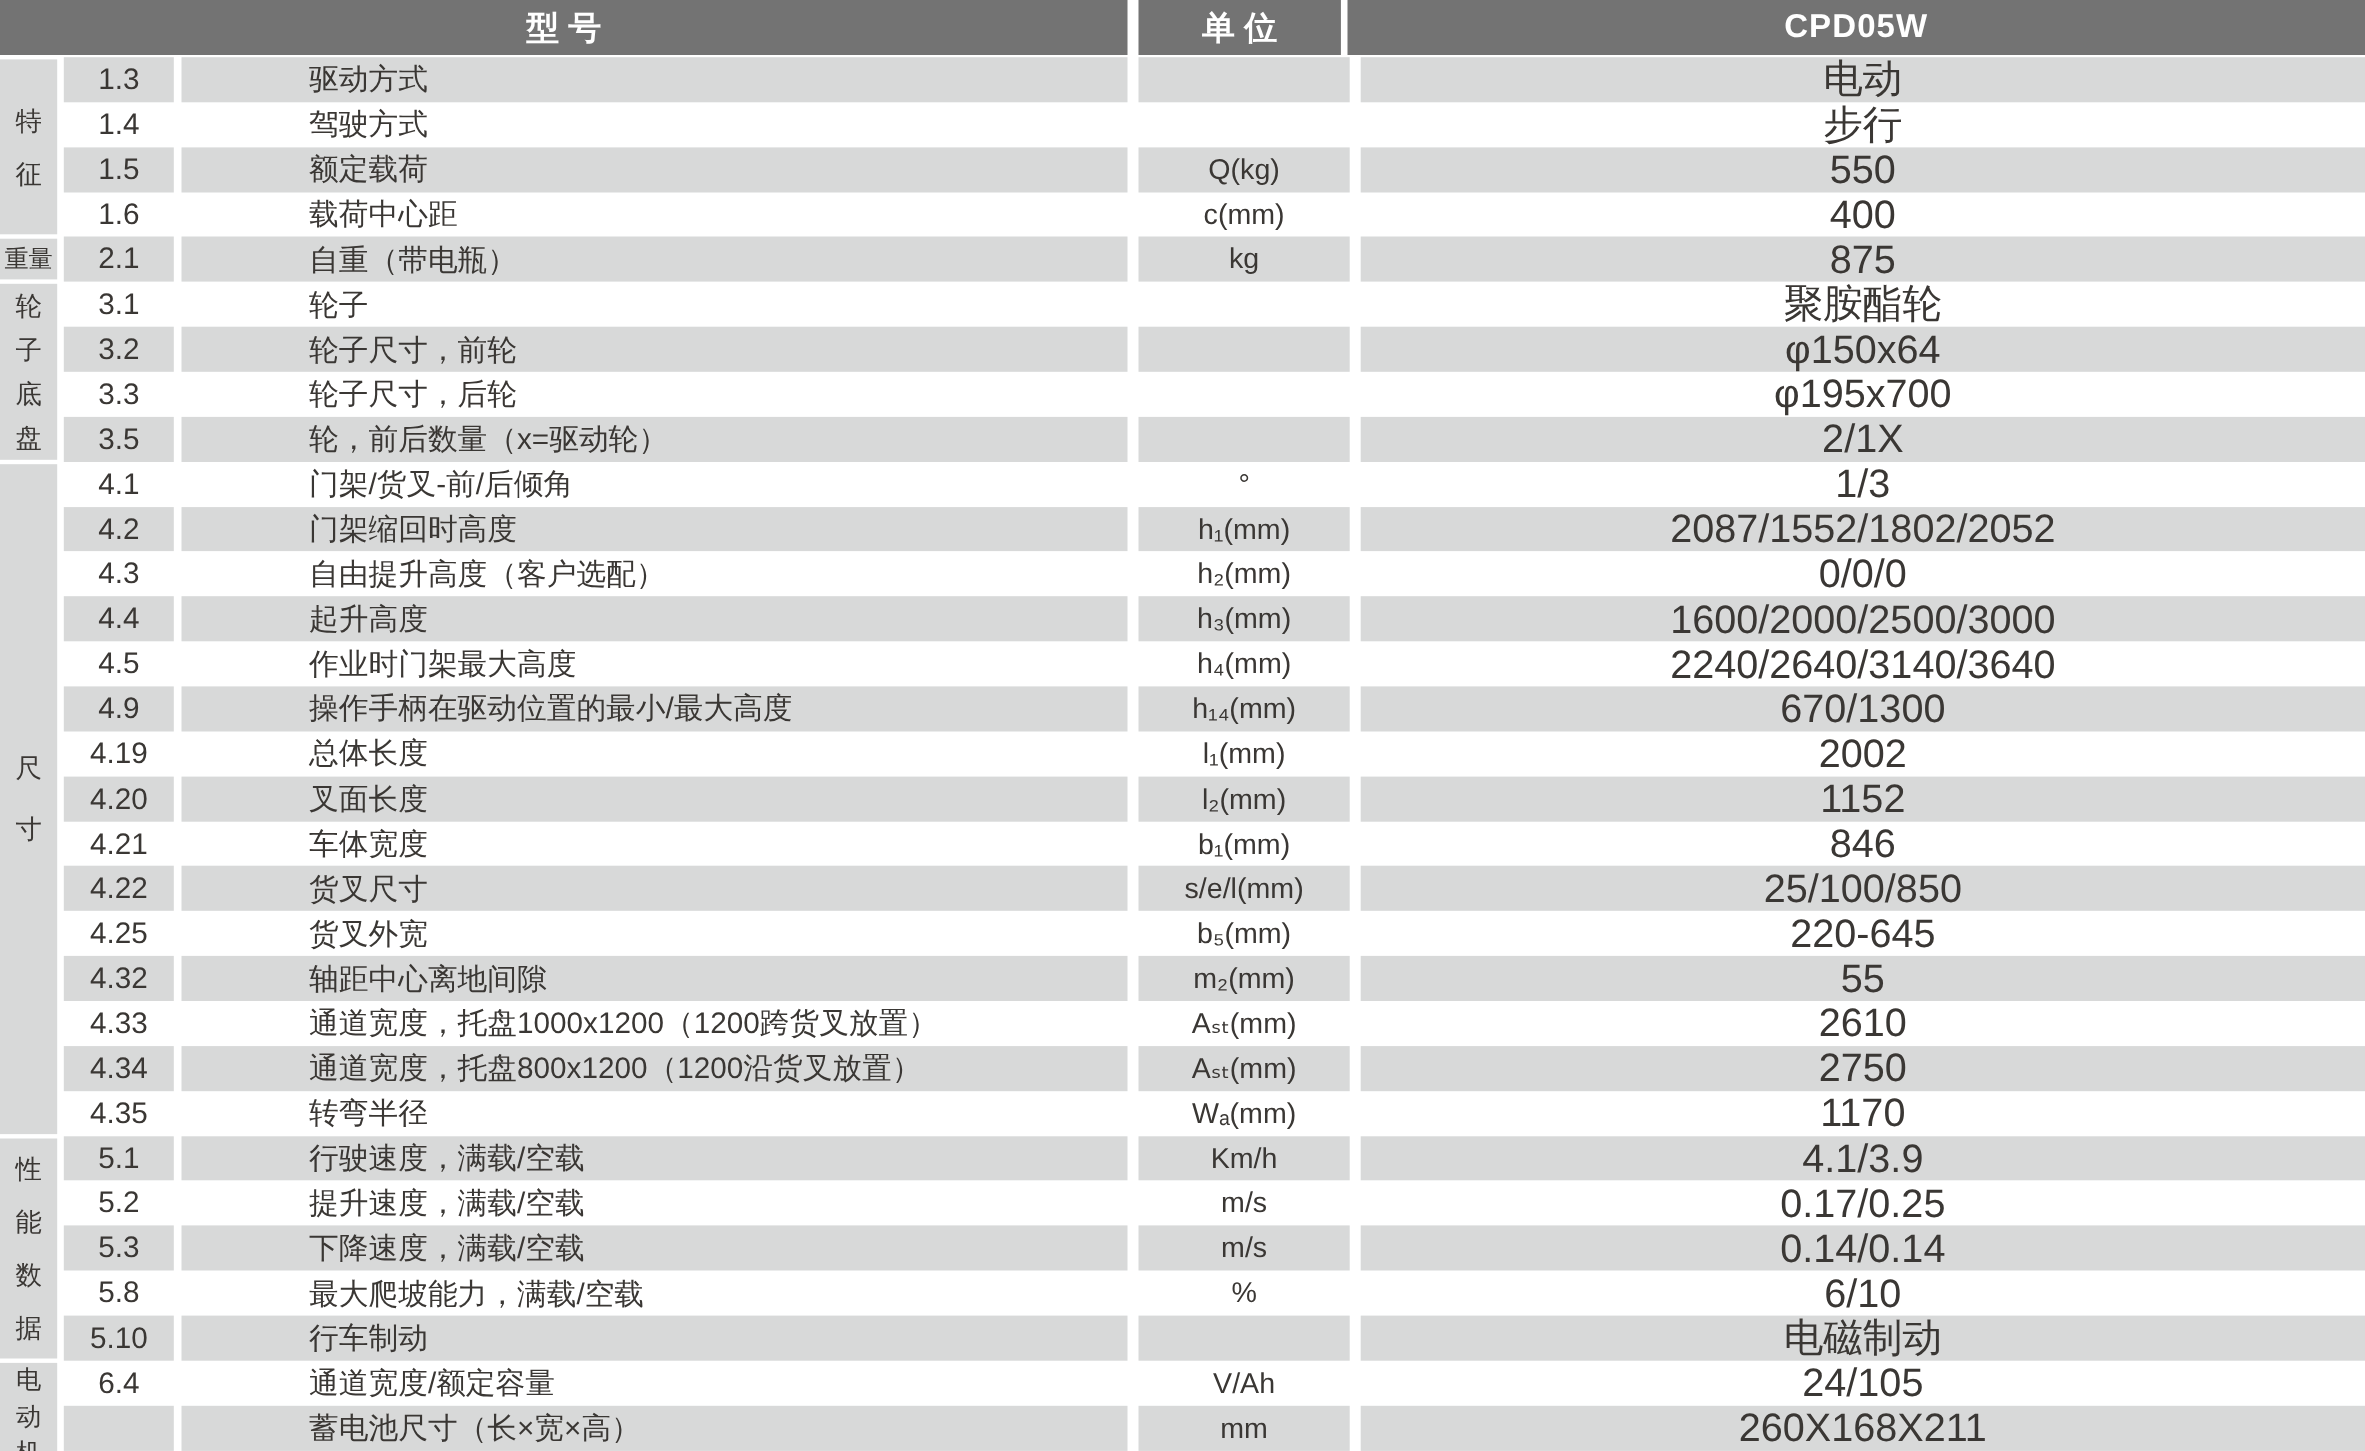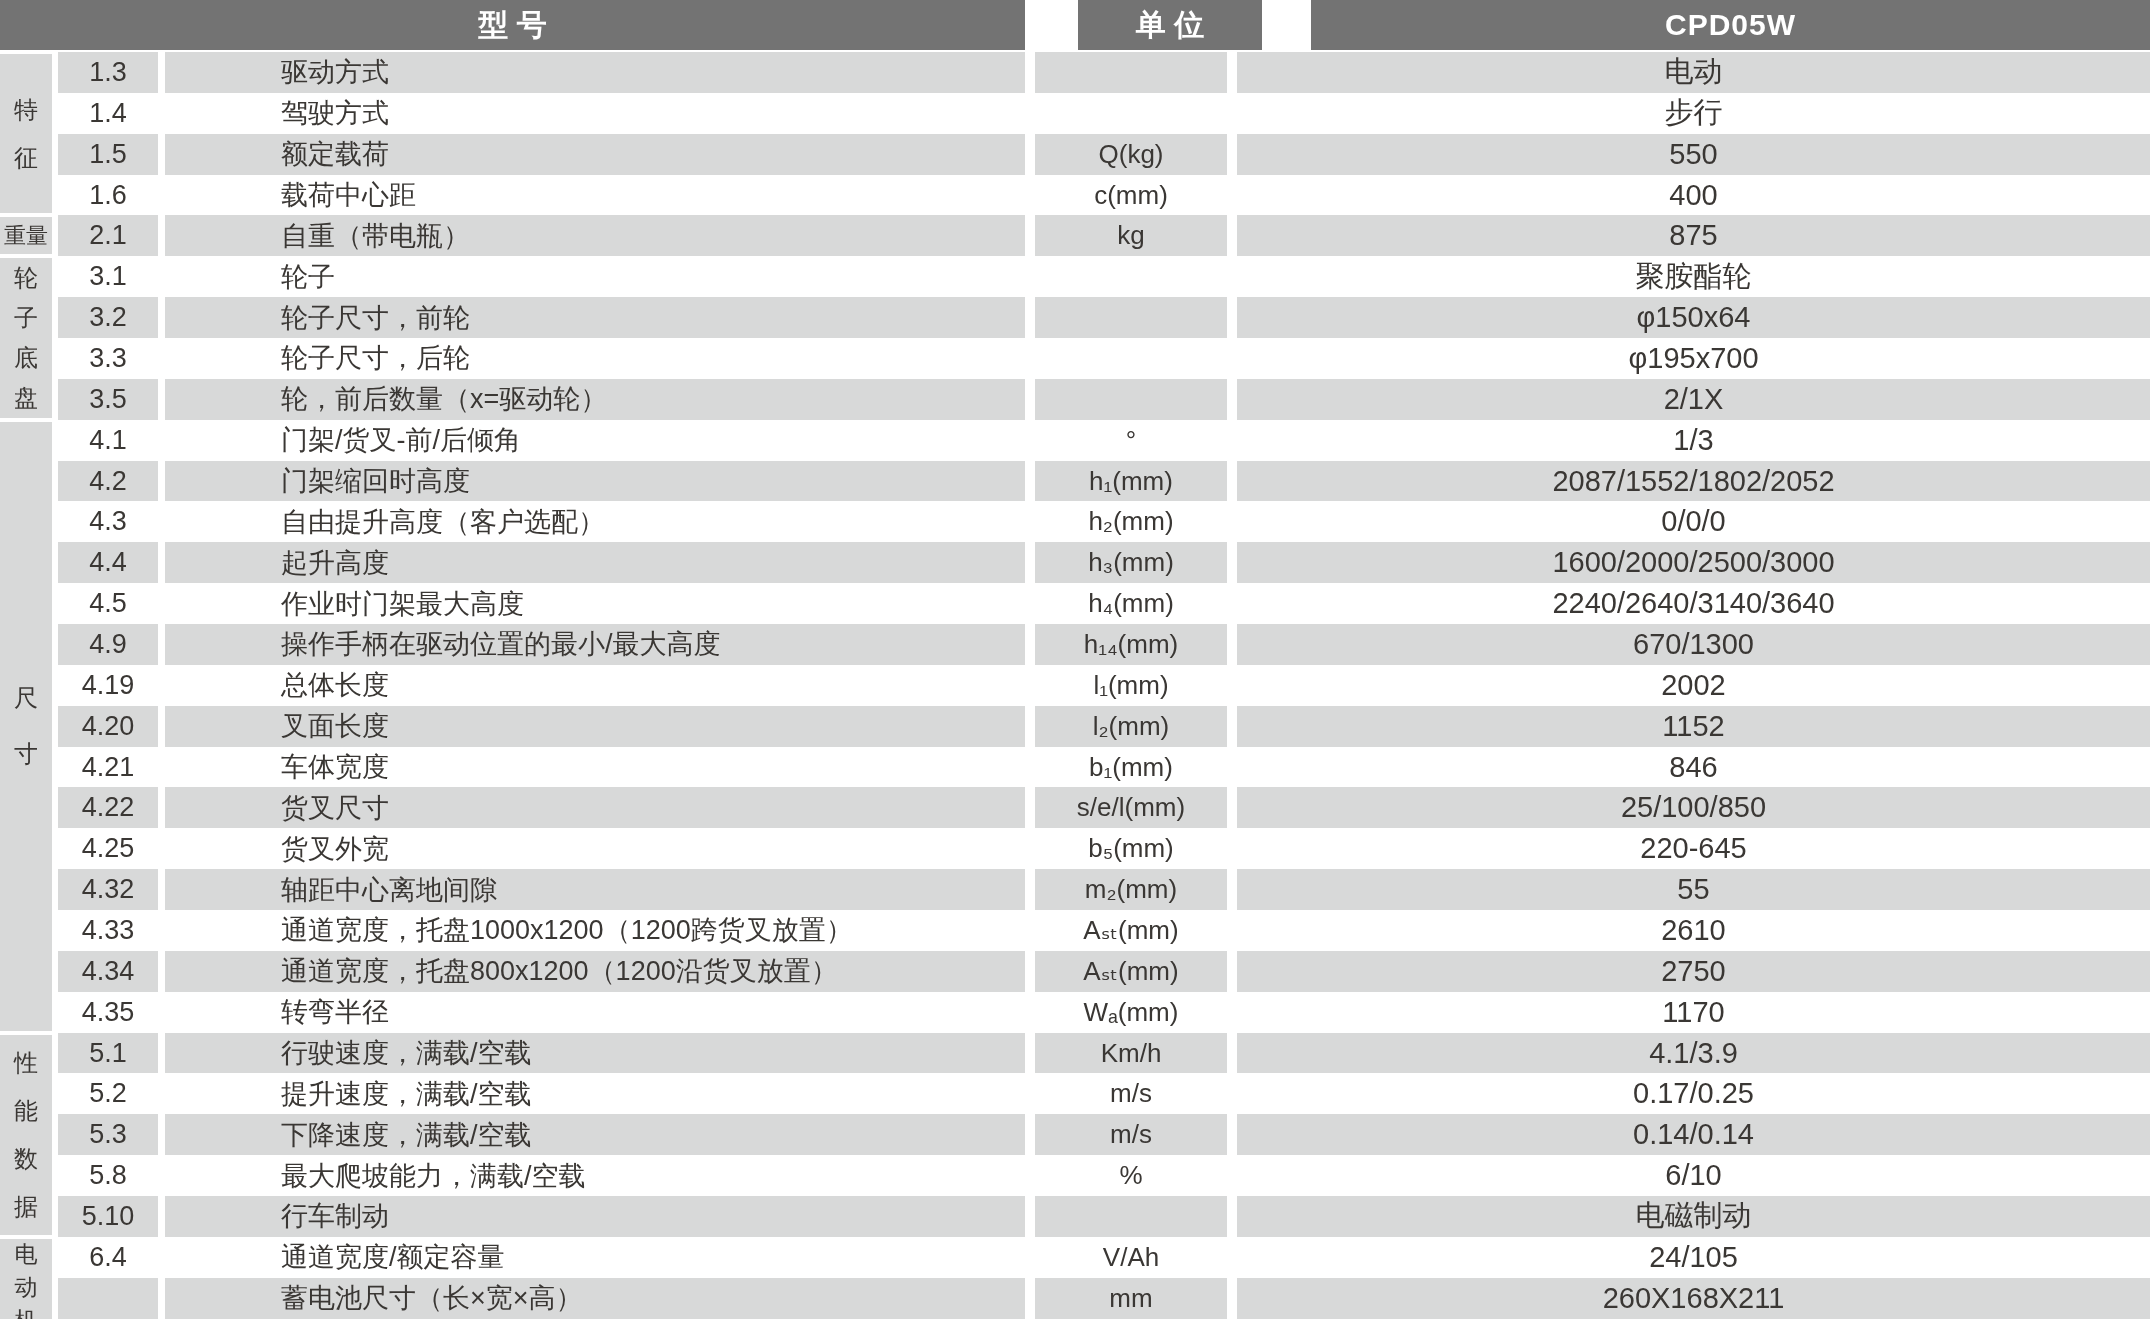--- a/index.html
+++ b/index.html
@@ -4,21 +4,21 @@
 <style>
   html,body{margin:0;padding:0;background:#fff;}
   body{
     width:2150px;height:1319px;overflow:hidden;
     font-family:"Liberation Sans","DejaVu Sans",sans-serif;
     color:var(--text,#3a3734);
   }
   .spec-table{width:2150px;height:1319px;display:flex;flex-direction:column;}
 
   
-  .header-row{display:flex;height:50px;flex:none;margin-bottom:2px;gap:43px;}
+  .header-row{display:flex;height:50px;flex:none;margin-bottom:2px;}
   .hcell{
     background:var(--header-bg,#737373);color:var(--header-text,#fff);
     display:flex;align-items:center;justify-content:center;
     font-size:30px;font-weight:bold;
   }
   .h-left{width:1025px;flex:none;}
   .h-unit{width:184px;flex:none;margin-left:10px;}
   .h-value{flex:1;margin-left:6px;letter-spacing:1px;text-align:center;}
 
   
@@ -37,21 +37,21 @@
   .g4{gap:16px;}
   .g5{gap:2px;font-size:23px;}
 
   .rows{flex:1;display:flex;flex-direction:column;}
   .row{display:flex;height:40.87px;flex:none;}
   .cell{display:flex;align-items:center;background:transparent;}
   .row.stripe .cell{background:var(--stripe,#d8d9d9);}
   .c-num{width:100px;flex:none;justify-content:center;margin-right:7px;font-size:27px;}
   .c-desc{width:860px;flex:none;padding-left:116px;box-sizing:border-box;margin-right:10px;font-size:27px;}
   .c-unit{width:192px;flex:none;justify-content:center;margin-right:10px;font-size:26px;}
-  .c-val{flex:1;justify-content:center;font-size:29px;}
+  .c-val{flex:1;justify-content:center;font-size:36px;}
 </style>
 </head>
 <body>
 
 <div class="spec-table">
   <div class="header-row">
     <div class="hcell h-left">型 号</div>
     <div class="hcell h-unit">单 位</div>
     <div class="hcell h-value">CPD05W</div>
   </div>

